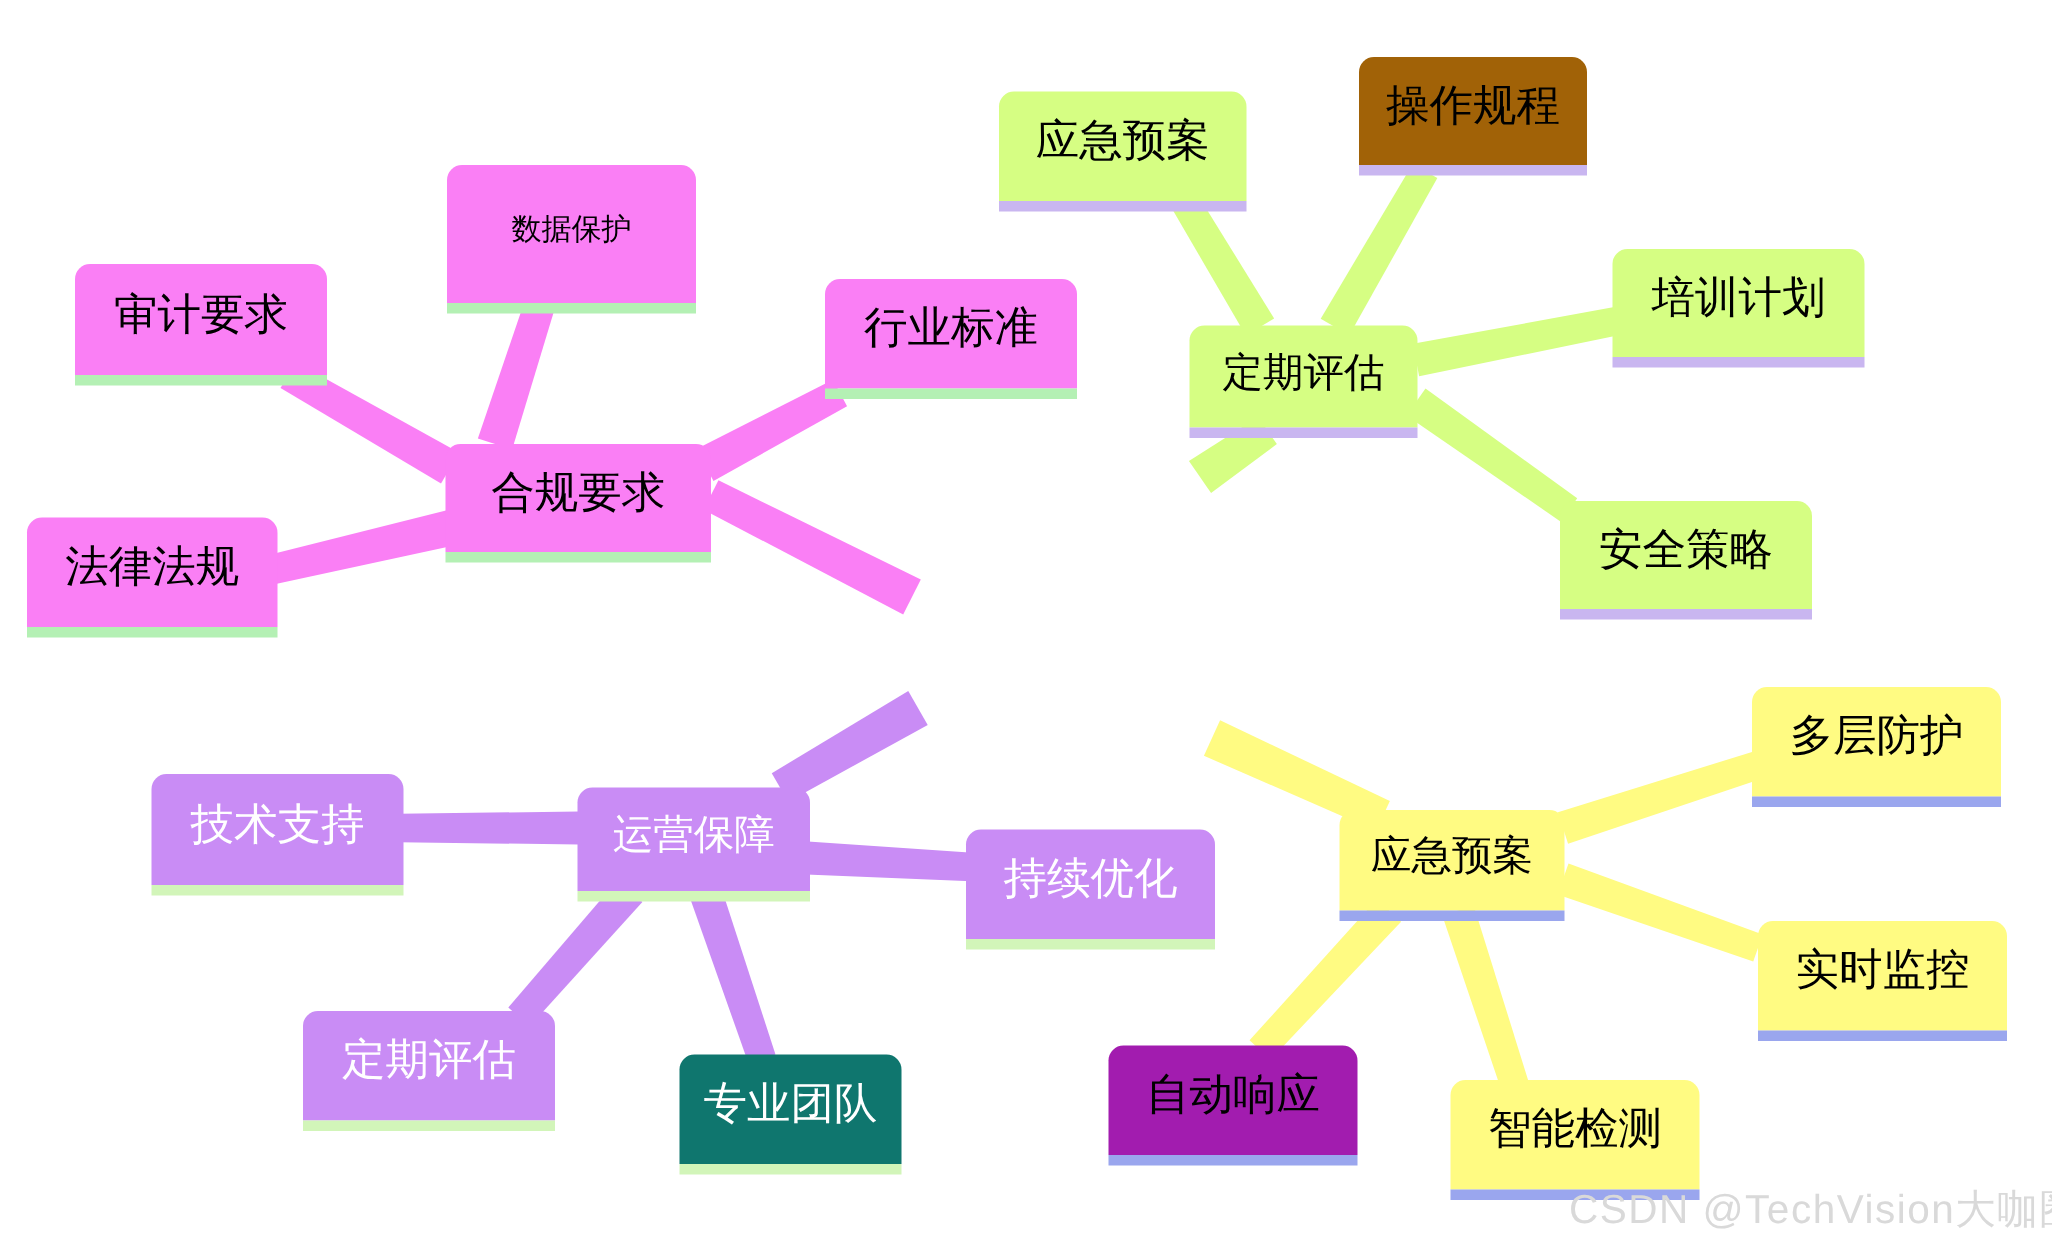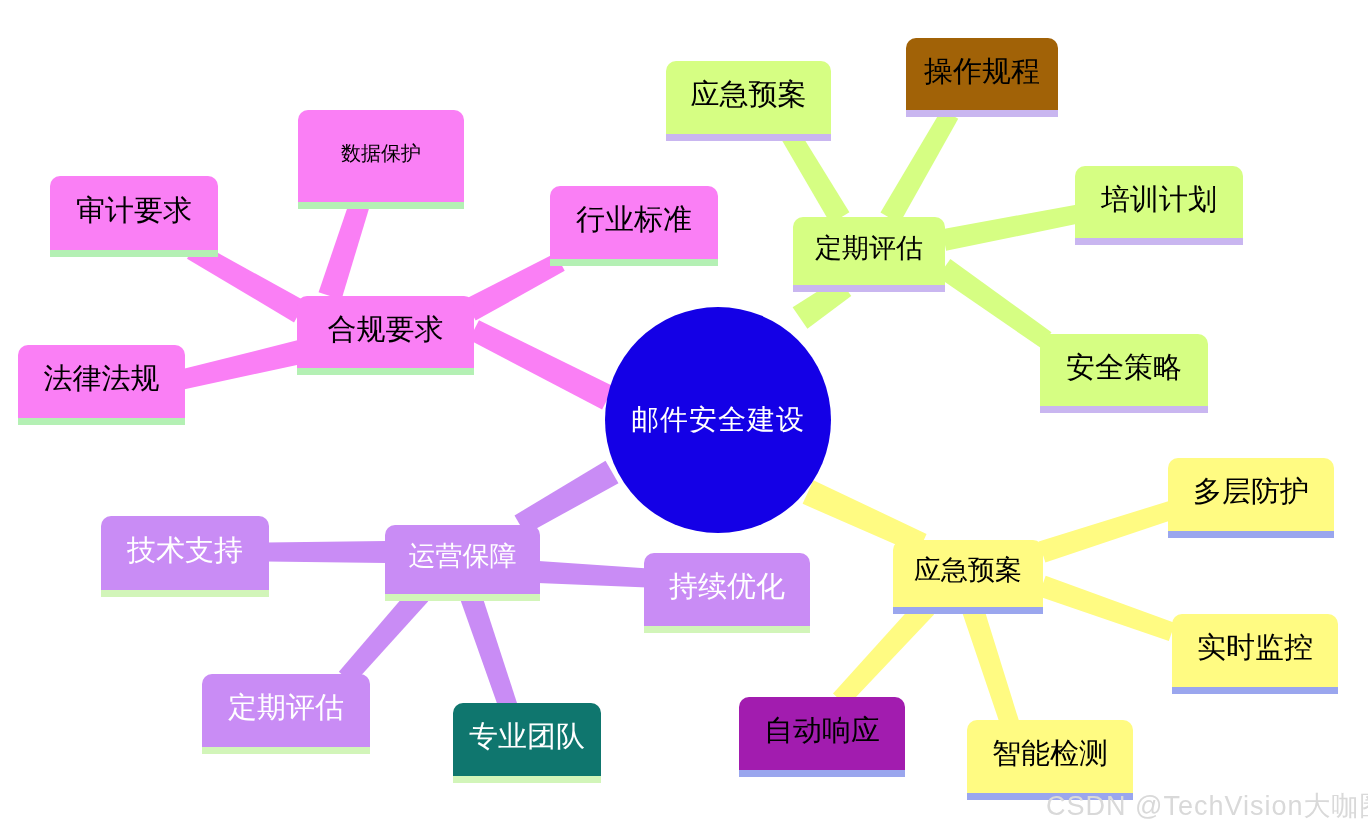--- a/index.html
+++ b/index.html
@@ -149,18 +149,15 @@
       <div class="node" style="left: 453px; top: 703px; width: 148px; height: 73px; background: #0f766e; color: rgb(255, 255, 255); font-size: 29px;">
         <span class="cap">专业团队</span>
         <i style="position: absolute; left: 0px; right: 0px; bottom: -7px; height: 7px; background: rgb(210, 245, 185);"></i>
       </div>
       <div class="node" style="left: 385px; top: 525px; width: 155px; height: 69px; background: rgb(201, 140, 245); color: rgb(255, 255, 255); font-size: 27px;">
         <span class="cap">运营保障</span>
         <i style="position: absolute; left: 0px; right: 0px; bottom: -7px; height: 7px; background: rgb(210, 245, 185);"></i>
       </div>
     </div>
 
-  <div class="central" style="left: 605px; top: 307px; width: 226px; height: 226px; background: rgb(20, 0, 230); color: rgb(255, 255, 255);">
-    <span>邮件安全建设</span>
-  </div>
 
   <div class="watermark" style="left: 1046px; top: 788px; color: rgb(217, 217, 217);">CSDN @TechVision大咖圈</div>
 </div>
 
 </body></html>

